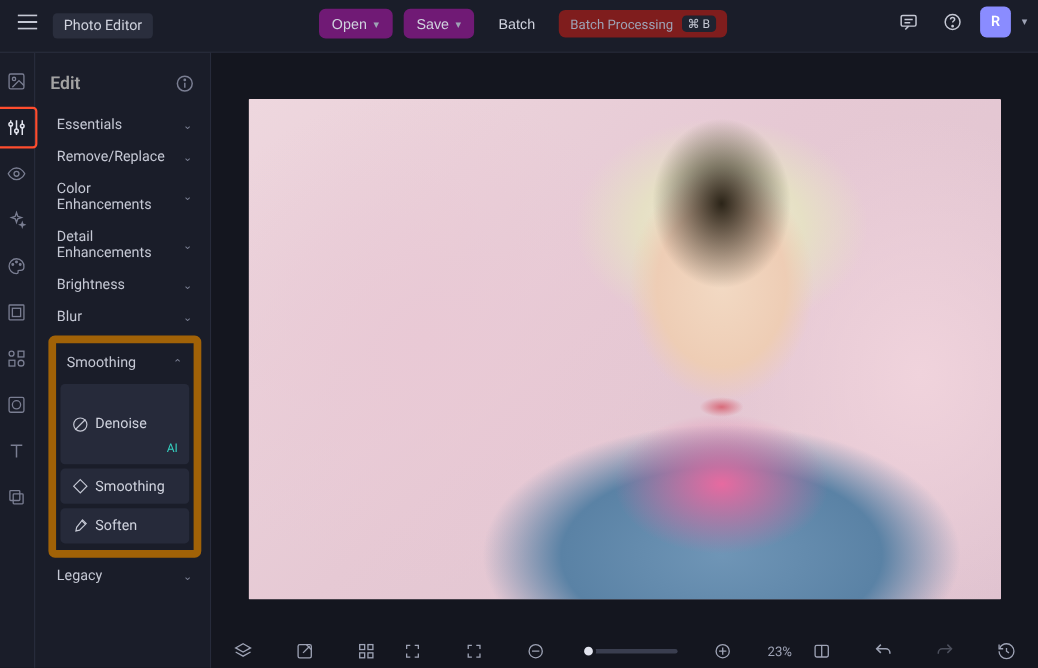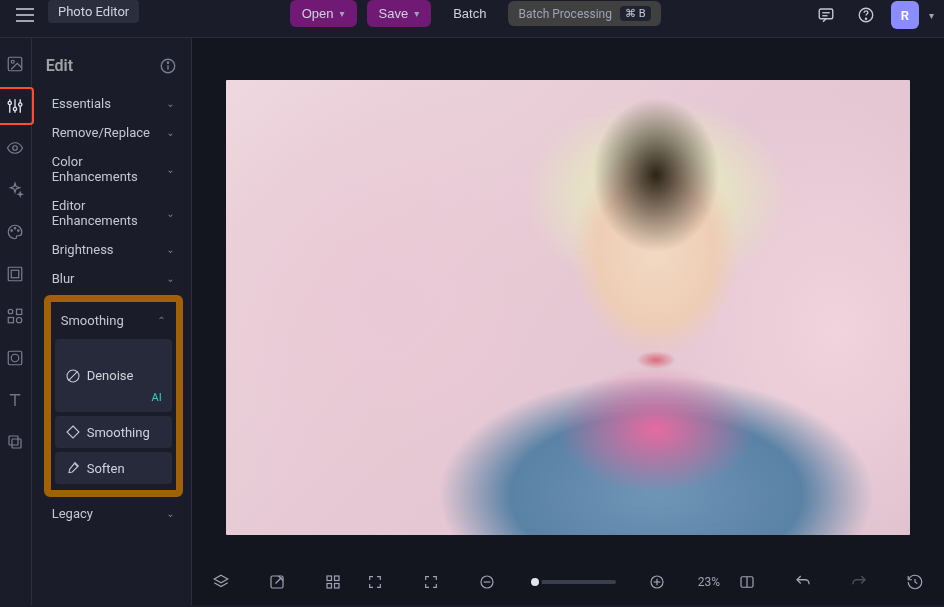--- a/index.html
+++ b/index.html
@@ -6,24 +6,24 @@
   body {
     font-family: -apple-system, BlinkMacSystemFont, "Segoe UI", Roboto, sans-serif;
     background: #1a1d29;
     color: #c5c8d4;
     width: 944px;
     height: 607px;
     overflow: hidden;
     font-size: 13px;
   }
   .topbar {
-    height: 38px;
+    height: 48px;
     display: flex;
-    align-items: flex-start;
-    padding: 0 10px;
+    align-items: flex-end;
+    padding: 12px 10px;
     border-bottom: 1px solid #2a2e3d;
     gap: 8px;
   }
   .hamburger { width: 20px; height: 20px; display:flex; align-items:center; justify-content:center; cursor:pointer; }
   .app-title {
     background: #2a2e3d;
     padding: 4px 10px;
     border-radius: 4px;
     font-size: 13px;
     color: #d0d3de;
@@ -35,21 +35,21 @@
     color: #d0d3de;
     padding: 6px 12px;
     border-radius: 6px;
     font-size: 13px;
     cursor: pointer;
     display:flex; align-items:center; gap:6px;
   }
   .btn-plain { background: transparent; }
   .shortcut-badge {
     display:flex; align-items:center; gap:8px;
-    background: #404040;
+    background: #7f1d1d;
     padding: 5px 10px; border-radius: 6px; font-size: 12px;
     color: #9ea3b5;
   }
   .shortcut-key { background:#1f2330; padding:1px 5px; border-radius:4px; font-size:11px; color:#c5c8d4;}
   .top-right { margin-left: auto; display:flex; gap:10px; align-items:center; }
   .icon-btn { width: 30px; height: 30px; display:flex; align-items:center; justify-content:center; cursor:pointer; border-radius:6px; }
   .avatar { width:28px; height:28px; border-radius:6px; background:#8a8cff; color:white; display:flex; align-items:center; justify-content:center; font-weight:600; font-size:13px; }
   .chev { font-size:10px; color:#9ea3b5; }
 
   .main { display:flex; height: 567px; }
@@ -281,21 +281,21 @@
     </div>
     <div class="section-row">
       <span>Remove/Replace</span>
       <span class="chev">⌄</span>
     </div>
     <div class="section-row">
       <span>Color Enhancements</span>
       <span class="chev">⌄</span>
     </div>
     <div class="section-row">
-      <span>Editor Enhancements</span>
+      <span>Detail Enhancements</span>
       <span class="chev">⌄</span>
     </div>
     <div class="section-row">
       <span>Brightness</span>
       <span class="chev">⌄</span>
     </div>
     <div class="section-row">
       <span>Blur</span>
       <span class="chev">⌄</span>
     </div>

